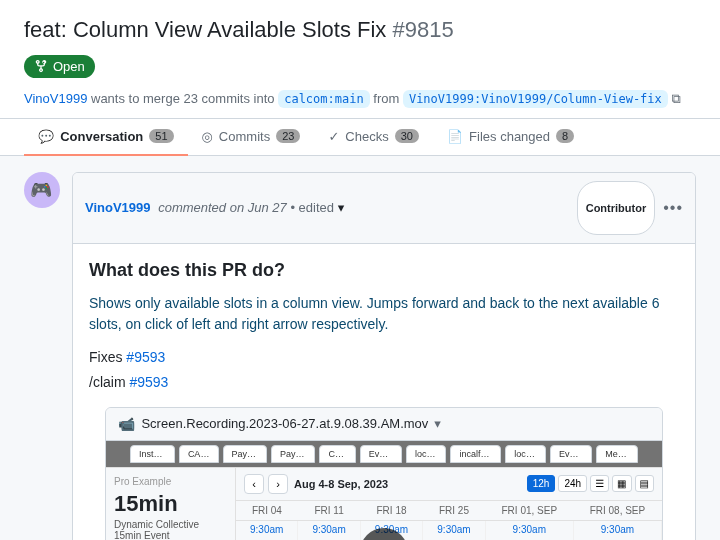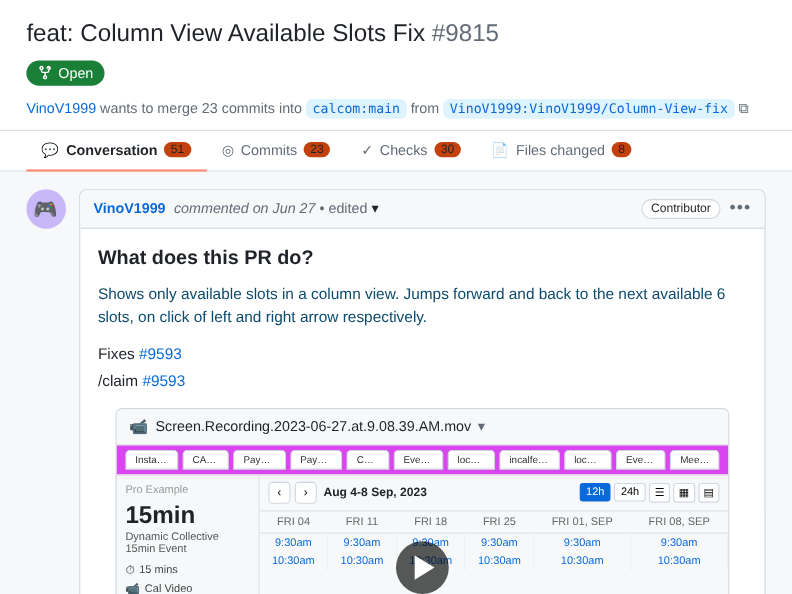--- a/index.html
+++ b/index.html
@@ -88,21 +88,21 @@
       border-bottom: 2px solid transparent;
       margin-bottom: -1px;
       text-decoration: none;
     }
     .tab.active {
       color: #1f2328;
       border-bottom: 2px solid #fd8c73;
       font-weight: 600;
     }
     .tab-count {
-      background: #c2410c;
+      background: #a3a3a3;
       color: #1f2328;
       border-radius: 20px;
       padding: 1px 6px;
       font-size: 11px;
       font-weight: 500;
     }
     .tab-icon { font-size: 13px; color: #636c76; }
 
     
     .comment-section {
@@ -154,23 +154,24 @@
     }
     .comment-actions {
       display: flex;
       align-items: center;
       gap: 8px;
     }
     .contributor-badge {
       background: #fff;
       border: 1px solid #d0d7de;
       border-radius: 20px;
-      padding: 2px 8px;
+      padding: 20px 8px;
       font-size: 11px;
       color: #1f2328;
+      font-weight: bold;
     }
     .three-dots {
       color: #636c76;
       cursor: pointer;
       font-size: 16px;
       letter-spacing: 1px;
     }
     .comment-body {
       padding: 16px;
     }
@@ -213,22 +214,22 @@
       border-bottom: 1px solid #d0d7de;
       background: #f6f8fa;
     }
     .video-header .file-icon { font-size: 14px; }
     .video-header .file-name { color: #1f2328; font-size: 13px; }
     .video-header .dropdown-arrow { color: #636c76; }
     .cal-top-bar {
       display: flex;
       align-items: center;
       gap: 4px;
-      padding: 4px 8px;
-      background: #d946ef;
+      padding: 4px 24px;
+      background: #737373;
       border-bottom: 1px solid #e0e0e0;
       overflow: hidden;
     }
     .cal-tab {
       background: #fff;
       border: 1px solid #d0d7de;
       border-radius: 4px 4px 0 0;
       padding: 3px 8px;
       font-size: 10px;
       color: #333;

